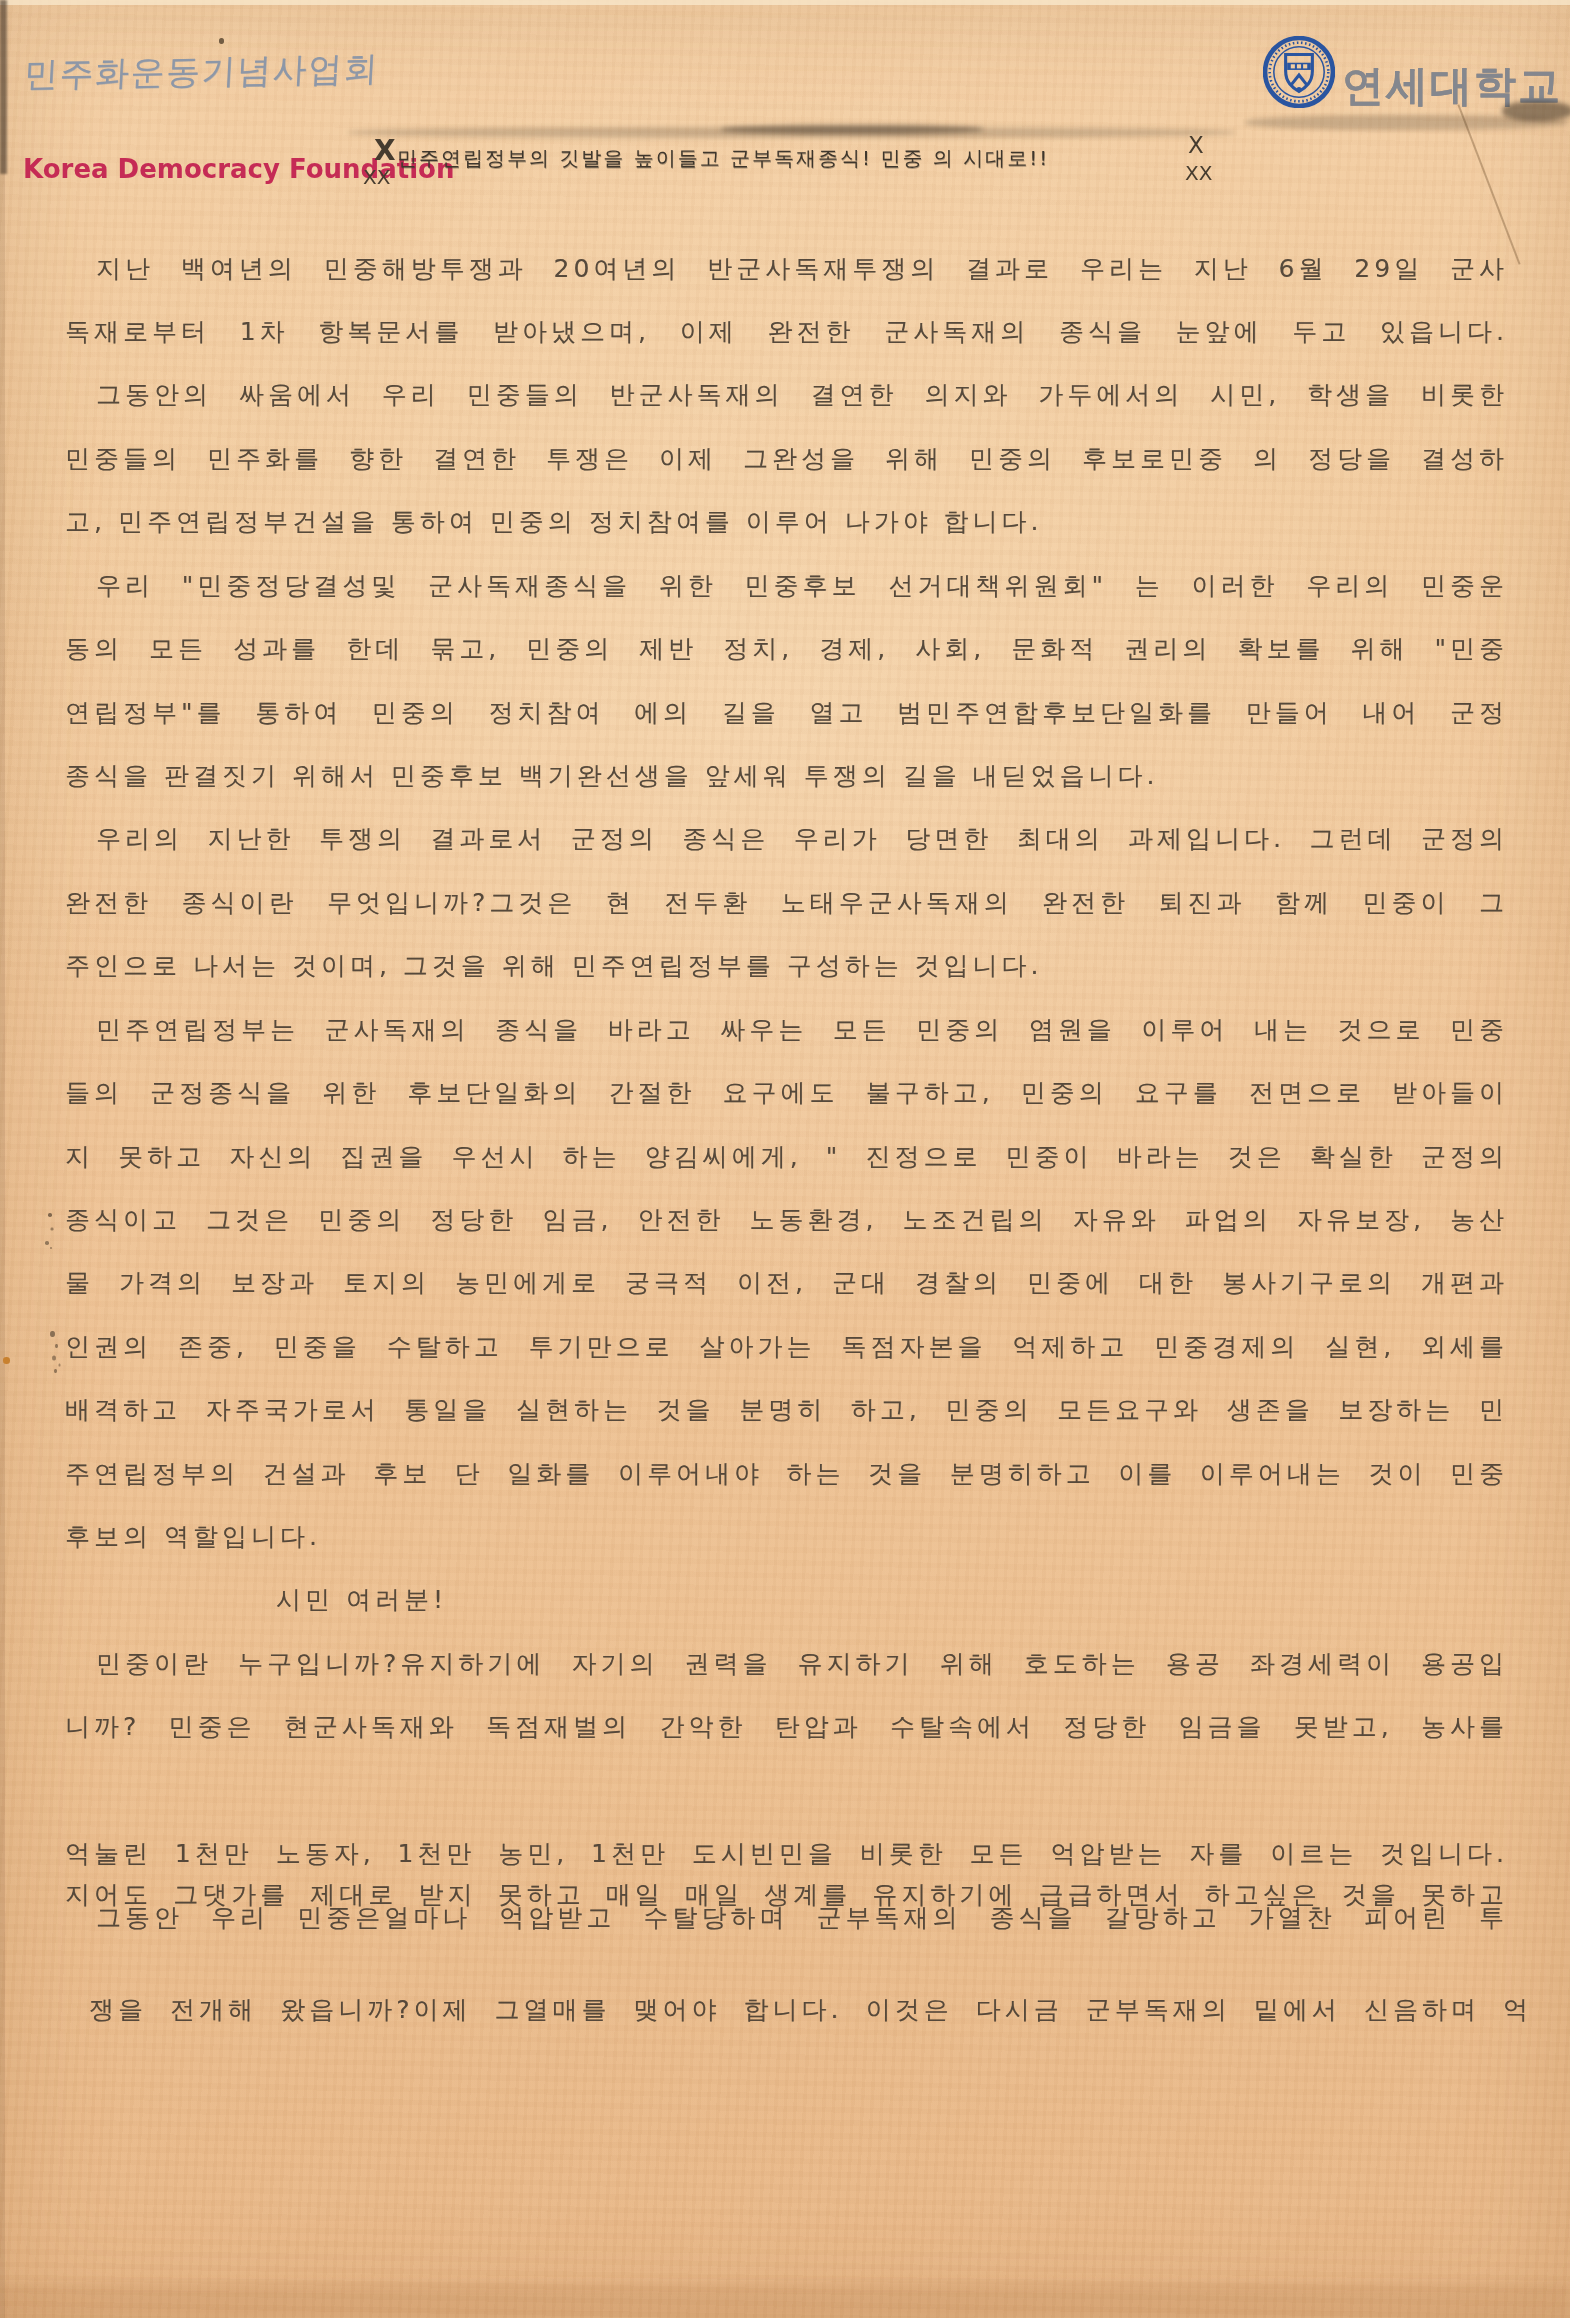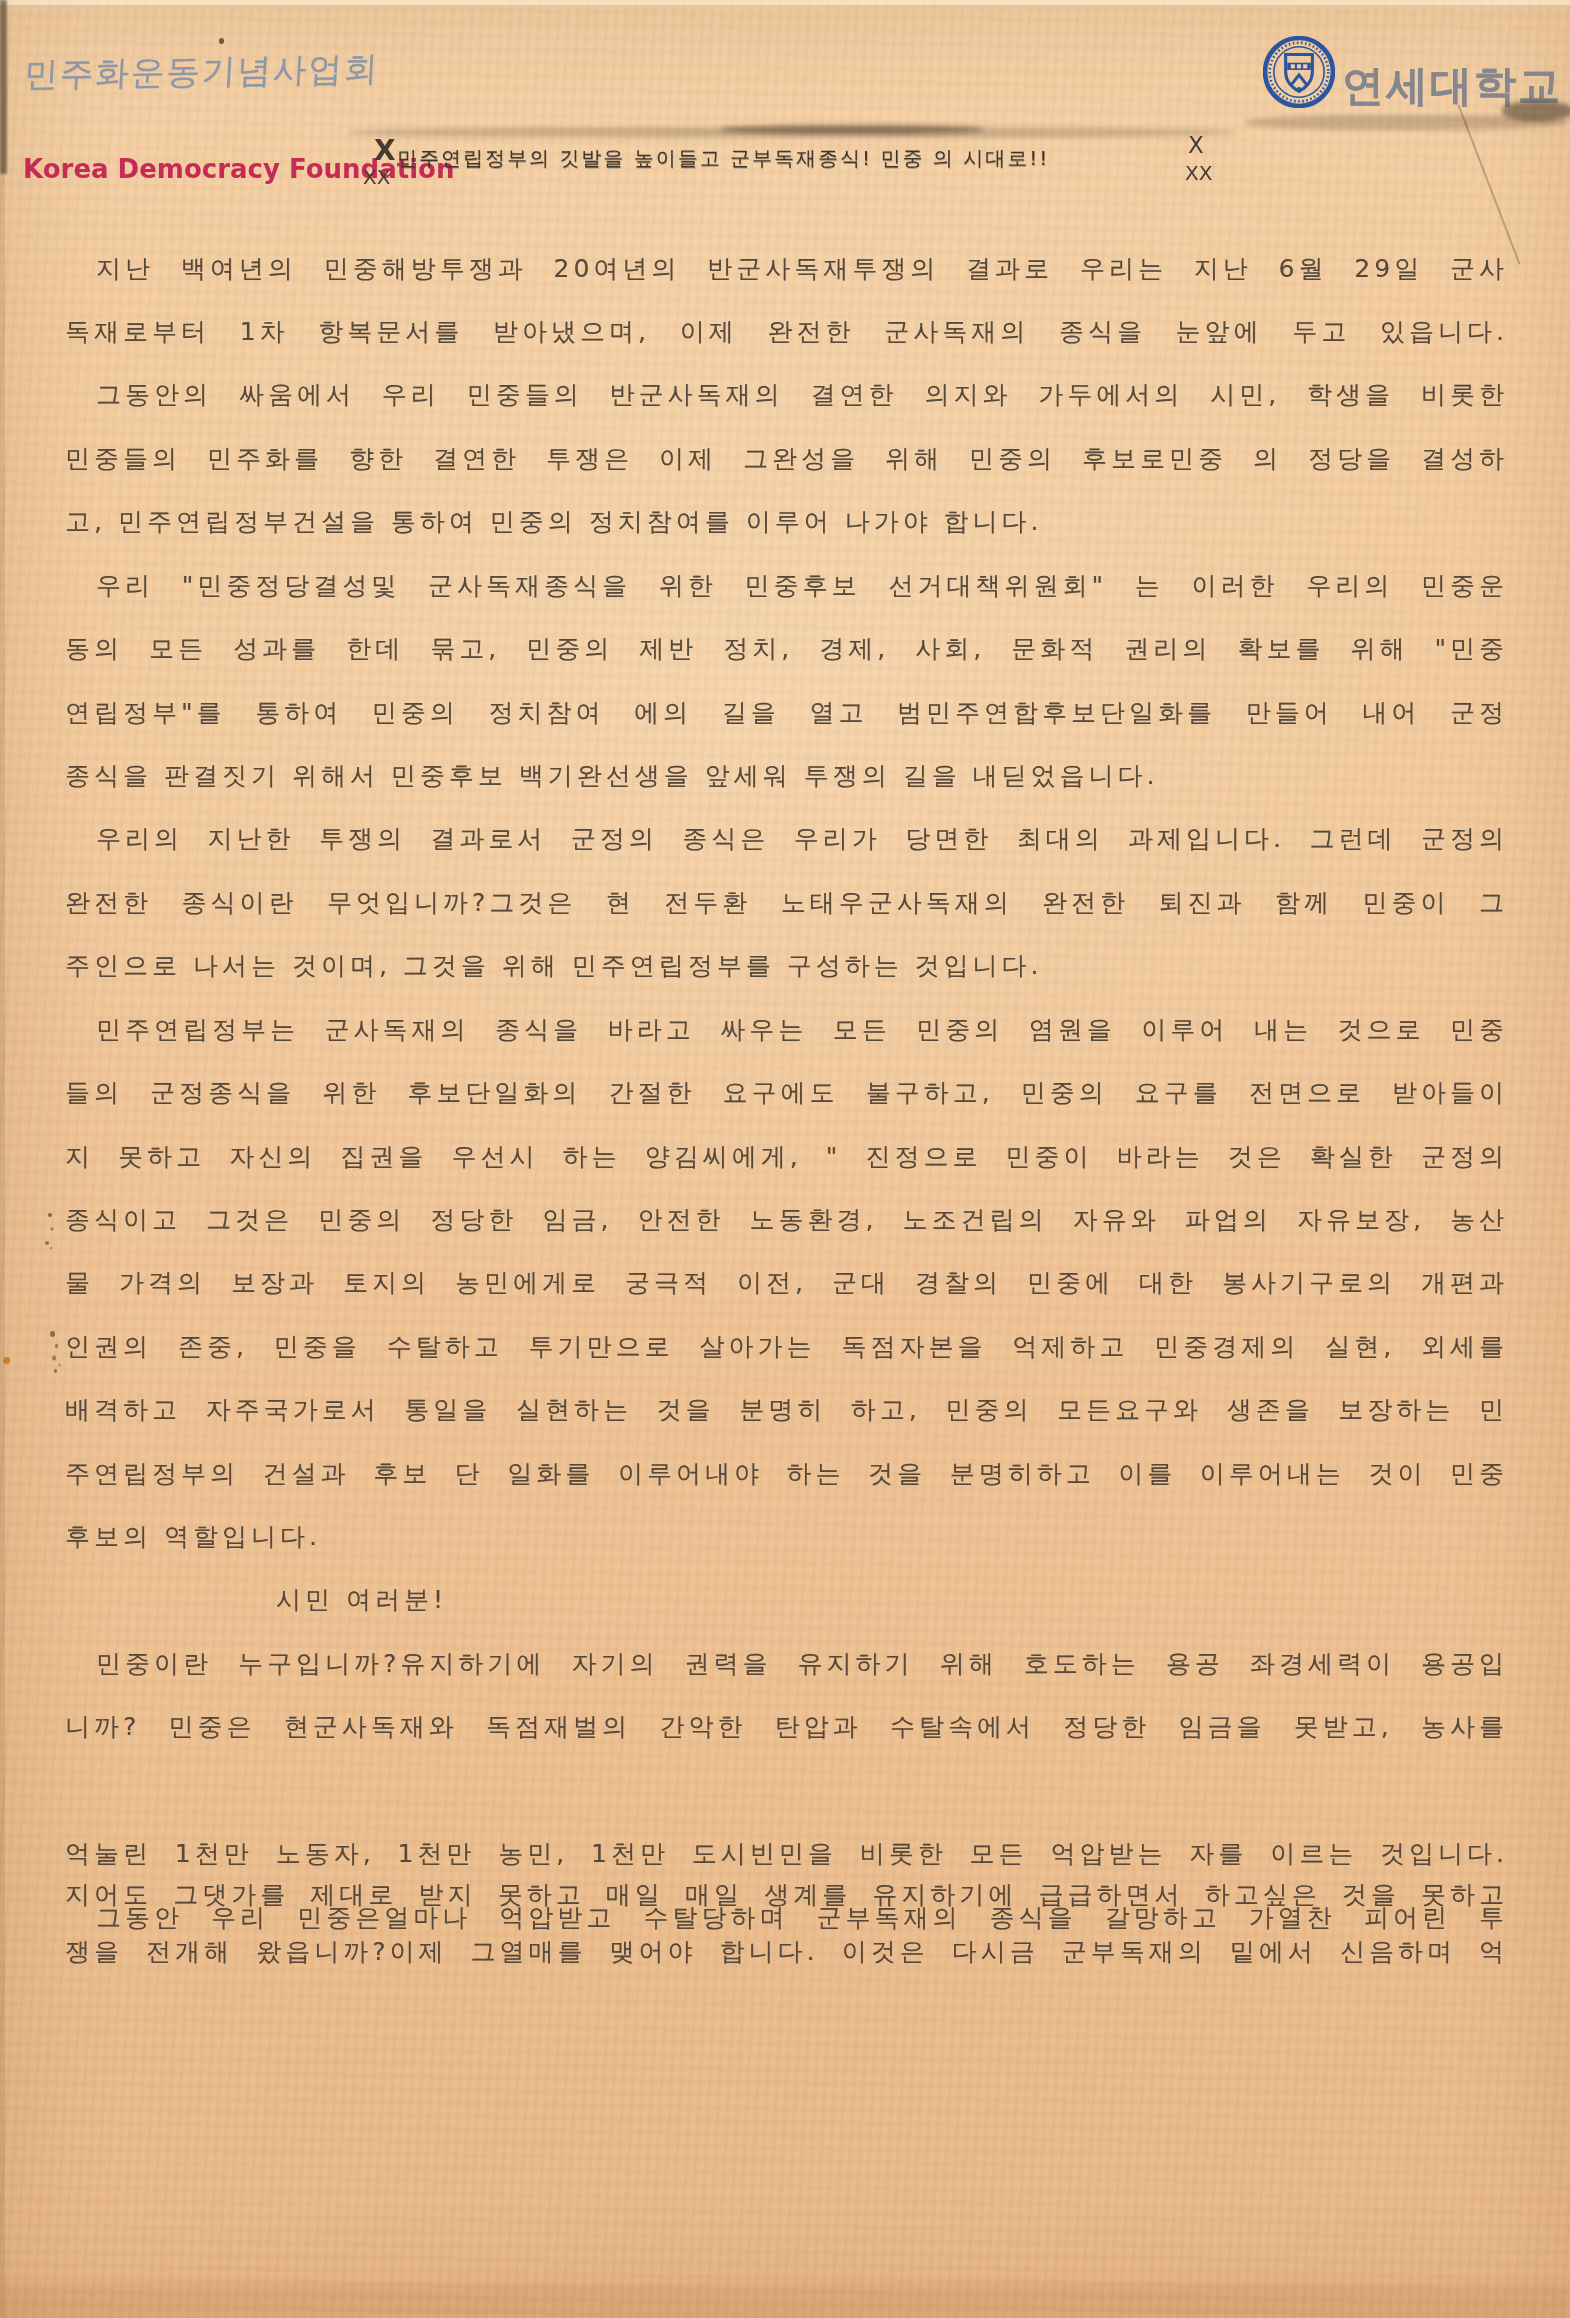--- a/index.html
+++ b/index.html
@@ -202,21 +202,21 @@
       <div class="line" style="top: 1333px;">인권의 존중, 민중을 수탈하고 투기만으로 살아가는 독점자본을 억제하고 민중경제의 실현, 외세를</div>
       <div class="line" style="top: 1396px;">배격하고 자주국가로서 통일을 실현하는 것을 분명히 하고, 민중의 모든요구와 생존을 보장하는 민</div>
       <div class="line" style="top: 1460px;">주연립정부의 건설과 후보 단 일화를 이루어내야 하는 것을 분명히하고 이를 이루어내는 것이 민중</div>
       <div class="line short" style="top: 1523px;">후보의 역할입니다.</div>
       <div class="line deep short" style="top: 1586px;">시민 여러분!</div>
       <div class="line indent" style="top: 1650px;">민중이란 누구입니까?유지하기에 자기의 권력을 유지하기 위해 호도하는 용공 좌경세력이 용공입</div>
       <div class="line" style="top: 1713px;">니까? 민중은 현군사독재와 독점재벌의 간악한 탄압과 수탈속에서 정당한 임금을 못받고, 농사를</div>
       <div class="line" style="top: 1883px; font-family: Liberation Mono, monospace;">지어도 그댓가를 제대로 받지 못하고 매일 매일 생계를 유지하기에 급급하면서 하고싶은 것을 못하고</div>
       <div class="line" style="top: 1840px;">억눌린 1천만 노동자, 1천만 농민, 1천만 도시빈민을 비롯한 모든 억압받는 자를 이르는 것입니다.</div>
       <div class="line indent" style="top: 1904px;">그동안 우리 민중은얼마나 억압받고 수탈당하며 군부독재의 종식을 갈망하고 가열찬 피어린 투</div>
-      <div class="line" style="top: 1938px;">쟁을 전개해 왔읍니까?이제 그열매를 맺어야 합니다. 이것은 다시금 군부독재의 밑에서 신음하며 억</div>
+      <div class="line" style="top: 1996px; margin-left: 24px;">쟁을 전개해 왔읍니까?이제 그열매를 맺어야 합니다. 이것은 다시금 군부독재의 밑에서 신음하며 억</div>
     </main>
 
   <div class="speck" id="speck-a"></div>
   <div class="speck" id="speck-b"></div>
   <div class="speck" id="speck-orange"></div>
   <div class="speck" id="speck-top-dot"></div>
 
 </div>
 
 

